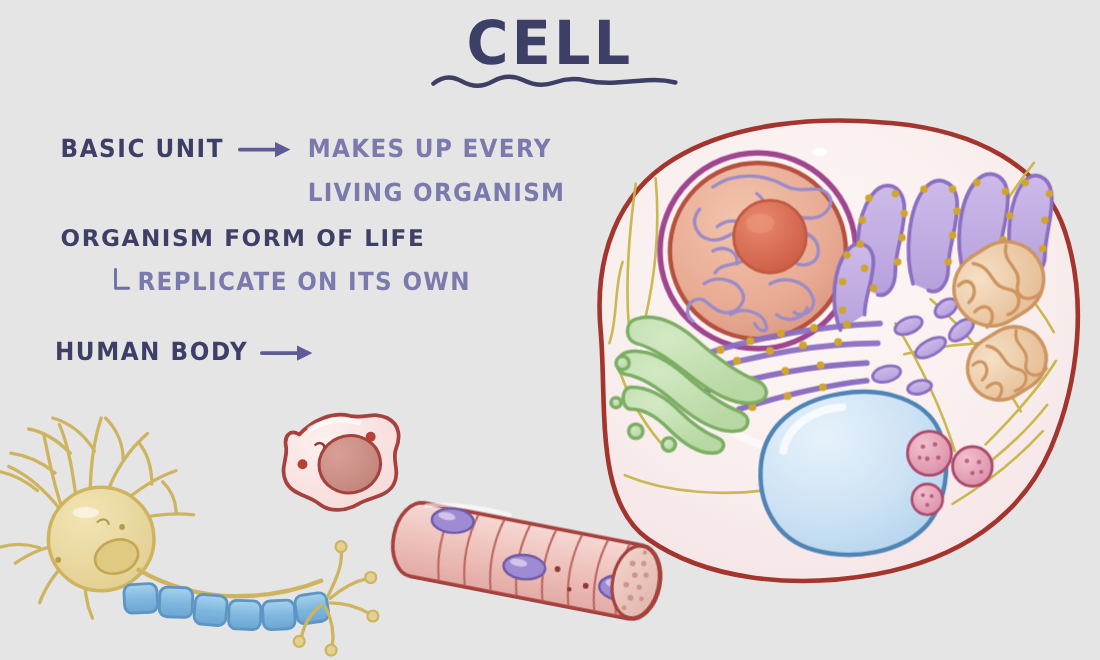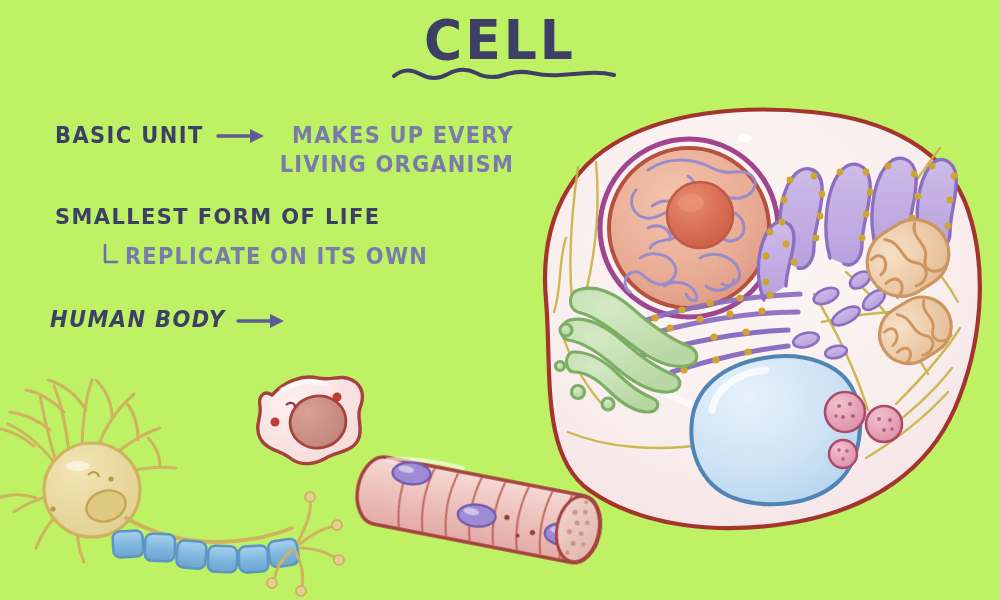--- a/index.html
+++ b/index.html
@@ -1,47 +1,47 @@
 <!DOCTYPE html>
 <html><head>
 <meta charset="utf-8">
 <style>
   html,body{margin:0;padding:0;background:#ffffff;}
   body{width:1000px;height:600px;overflow:hidden;
        font-family:"DejaVu Sans","Liberation Sans",sans-serif;}
-  #stage{position:relative;width:1000px;height:600px;background:#bef264;}
+  #stage{position:relative;width:1000px;height:600px;background:#e5e5e5;}
 
   
   #title-block{position:absolute;left:0;top:14px;width:1000px;text-align:center;}
   #title-text{font-family:"DejaVu Sans","Liberation Sans",sans-serif;
     font-size:52px;font-weight:700;letter-spacing:3px;color:#3e3f66;
     line-height:1;display:inline-block;transform:scaleY(1.06);}
   #title-underline{position:absolute;left:390px;top:62px;}
 
   
   .note{position:absolute;}
   .lbl-bold{font-size:21px;font-weight:700;color:#3e3f66;letter-spacing:1.4px;
     white-space:nowrap;transform:scaleY(1.08);transform-origin:left top;}
   .lbl-light{font-size:21px;font-weight:600;color:#7b7aad;letter-spacing:1.2px;
     white-space:nowrap;transform:scaleY(1.08);transform-origin:left top;}
   .lbl-light-lg{font-size:23px;font-weight:700;color:#6f6ea8;letter-spacing:1.2px;
     white-space:nowrap;transform:scaleY(1.08);transform-origin:left top;}
   .num-accent{color:#5f5e9c;font-weight:700;font-size:26px;}
 
   #note1{left:55px;top:122px;}
-  #note1 .row{display:flex;align-items:flex-start;text-align:right;}
+  #note1 .row{display:flex;align-items:flex-start;}
   #note1-arrow{margin:4px 12px 0 12px;}
-  #note1-rhs{display:flex;flex-direction:column;gap:5px;}
+  #note1-rhs{display:flex;flex-direction:column;gap:16px;}
 
   #note2{left:55px;top:205px;}
   #note2-sub{position:absolute;left:46px;top:36px;display:flex;align-items:center;}
   #note2-bracket{margin-right:6px;margin-top:2px;}
 
   #note3{left:50px;top:305px;}
-  #note3 .row{display:flex;align-items:center;font-style:italic;}
+  #note3 .row{display:flex;align-items:flex-end;}
   #note3-arrow{margin:6px 10px 0 10px;}
   #note3-rhs{display:flex;flex-direction:column;gap:2px;}
   #note3-line2{margin-left:42px;}
 
   svg{display:block;overflow:visible;}
   #art{position:absolute;left:0;top:0;}
 </style>
 </head>
 <body>
 
@@ -62,21 +62,21 @@
         <path d="M34,3 L48,10 L34,17 Z" fill="#5d5c96"></path>
       </svg>
       <div id="note1-rhs">
         <span class="lbl-light">MAKES UP EVERY</span>
         <span class="lbl-light">LIVING ORGANISM</span>
       </div>
     </div>
   </div>
 
   <div class="note" id="note2">
-    <span class="lbl-bold">SMALLEST FORM OF LIFE</span>
+    <span class="lbl-bold">ORGANISM FORM OF LIFE</span>
     <div id="note2-sub">
       <svg id="note2-bracket" width="18" height="26">
         <path d="M4,2 L4,19 L16,19" fill="none" stroke="#6f6ea8" stroke-width="2.6" stroke-linecap="round" stroke-linejoin="round"></path>
       </svg>
       <span class="lbl-light">REPLICATE ON ITS OWN</span>
     </div>
   </div>
 
   <div class="note" id="note3">
     <div class="row">

